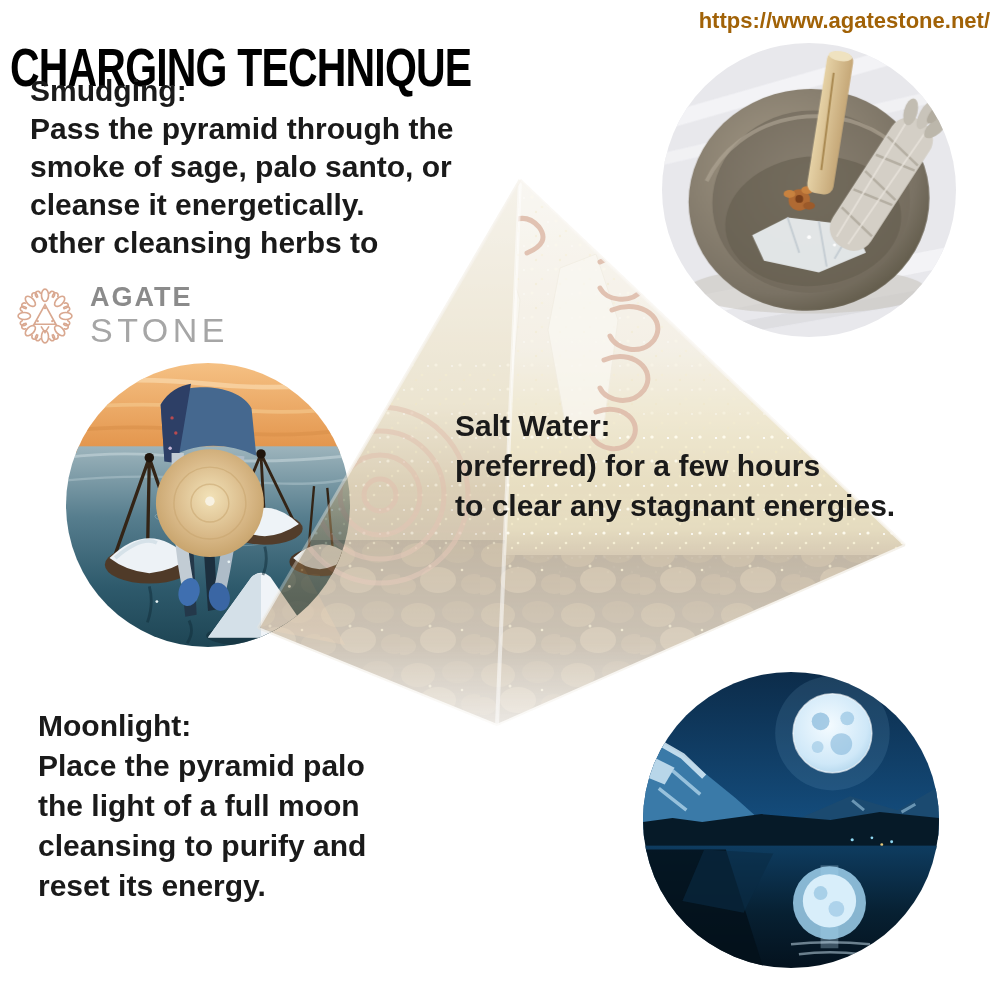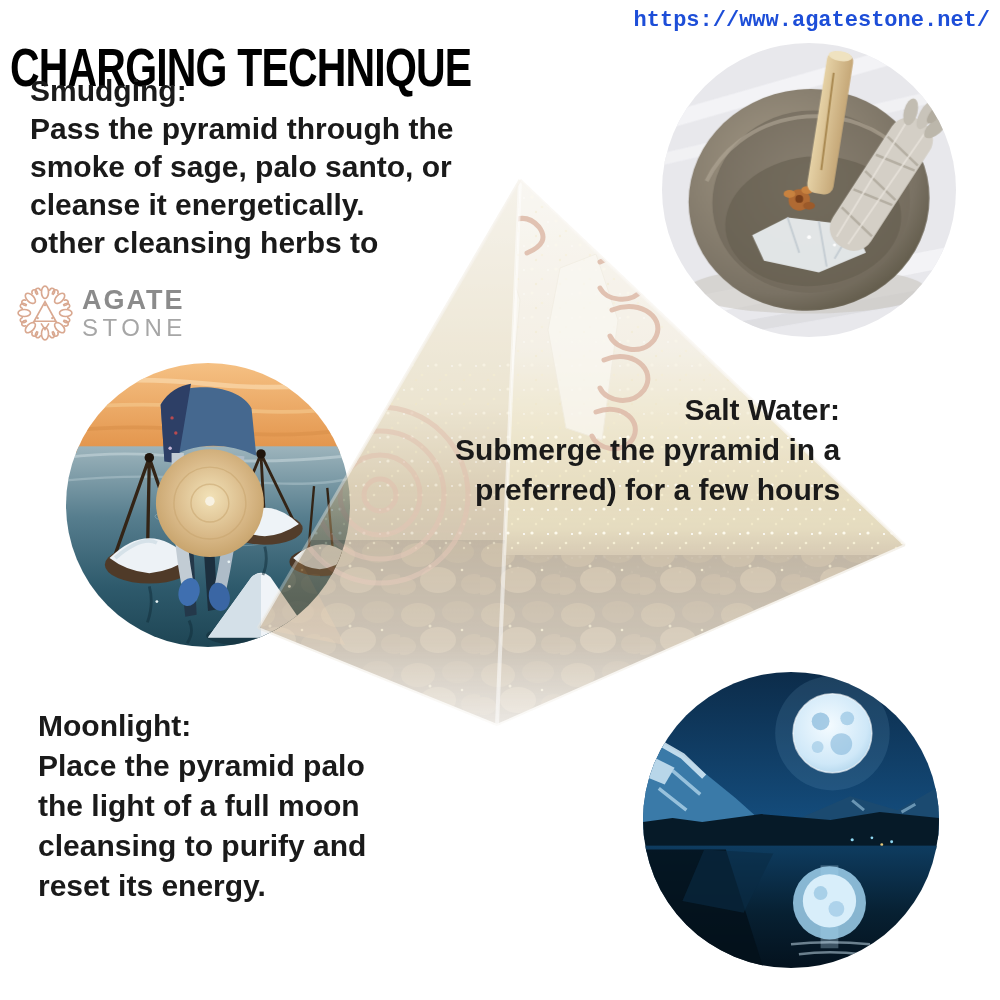--- a/index.html
+++ b/index.html
@@ -1,41 +1,41 @@
 <!DOCTYPE html>
 <html><head>
 <meta charset="utf-8">
 <style>
   html,body{margin:0;padding:0;background:#fff;}
   .canvas{position:relative;width:1000px;height:1000px;background:#ffffff;overflow:hidden;
           font-family:"Liberation Sans", sans-serif;color:#1a1a1a;}
   
   .title{position:absolute;left:10px;top:2px;font-size:50px;font-weight:bold;color:#000;
          letter-spacing:-1px;transform:scale(0.82,1.08);transform-origin:left top;white-space:nowrap;}
-  .url{position:absolute;right:10px;top:8px;font-size:22px;font-weight:bold;color:#1d4ed8;white-space:nowrap;font-family:Liberation Mono, monospace;}
+  .url{position:absolute;right:10px;top:8px;font-size:22px;font-weight:bold;color:#a16207;white-space:nowrap;}
   
   .photo{position:absolute;border-radius:50%;overflow:hidden;}
   .photo svg{display:block;}
   .photo-sage{left:662px;top:43px;width:294px;height:294px;}
   .photo-salt{left:66px;top:363px;width:284px;height:284px;}
   .photo-moon{left:643px;top:672px;width:296px;height:296px;}
   
   .pyramid{position:absolute;left:0;top:0;width:1000px;height:1000px;pointer-events:none;}
   
   .sec{position:absolute;font-size:30px;font-weight:bold;line-height:38px;color:#1a1a1a;}
   .sec .h{margin-bottom:0;}
   .sec-smudging{left:30px;top:72px;}
-  .sec-salt{left:455px;top:390px;line-height:40px;text-align:right;}
+  .sec-salt{left:455px;top:406px;line-height:40px;}
   .sec-moon{left:38px;top:706px;line-height:40px;}
   
   .logo{position:absolute;left:16px;top:284px;display:flex;align-items:center;}
   .logo svg{display:block;}
-  .logo-text{margin-left:8px;line-height:1;}
+  .logo-text{margin-left:16px;line-height:1;}
   .logo-agate{font-size:27px;font-weight:bold;color:#8b8b8b;letter-spacing:2px;}
-  .logo-stone{font-size:24px;font-weight:normal;color:#a6a6a6;letter-spacing:4.5px;margin-top:2px;}
+  .logo-stone{font-size:34px;font-weight:normal;color:#a6a6a6;letter-spacing:4.5px;margin-top:2px;}
 </style>
 </head>
 <body>
 
 <div class="canvas">
 
   <div class="photo photo-salt">
     <svg width="284" height="284" viewBox="0 0 300 300">
       <defs>
         <linearGradient id="sky1" x1="0" y1="0" x2="0" y2="1">
@@ -360,22 +360,22 @@
   <div class="sec sec-smudging">
     <div class="h">Smudging:</div>
     <div>Pass the pyramid through the</div>
     <div>smoke of sage, palo santo, or</div>
     <div>cleanse it energetically.</div>
     <div>other cleansing herbs to</div>
   </div>
 
   <div class="sec sec-salt">
     <div class="h">Salt Water:</div>
-    <div>Submerge the pyramid in a</div>
     <div>preferred) for a few hours</div>
+    <div>to clear any stagnant energies.</div>
   </div>
 
   <div class="sec sec-moon">
     <div class="h">Moonlight:</div>
     <div>Place the pyramid palo</div>
     <div>the light of a full moon</div>
     <div>cleansing to purify and</div>
     <div>reset its energy.</div>
   </div>
 

